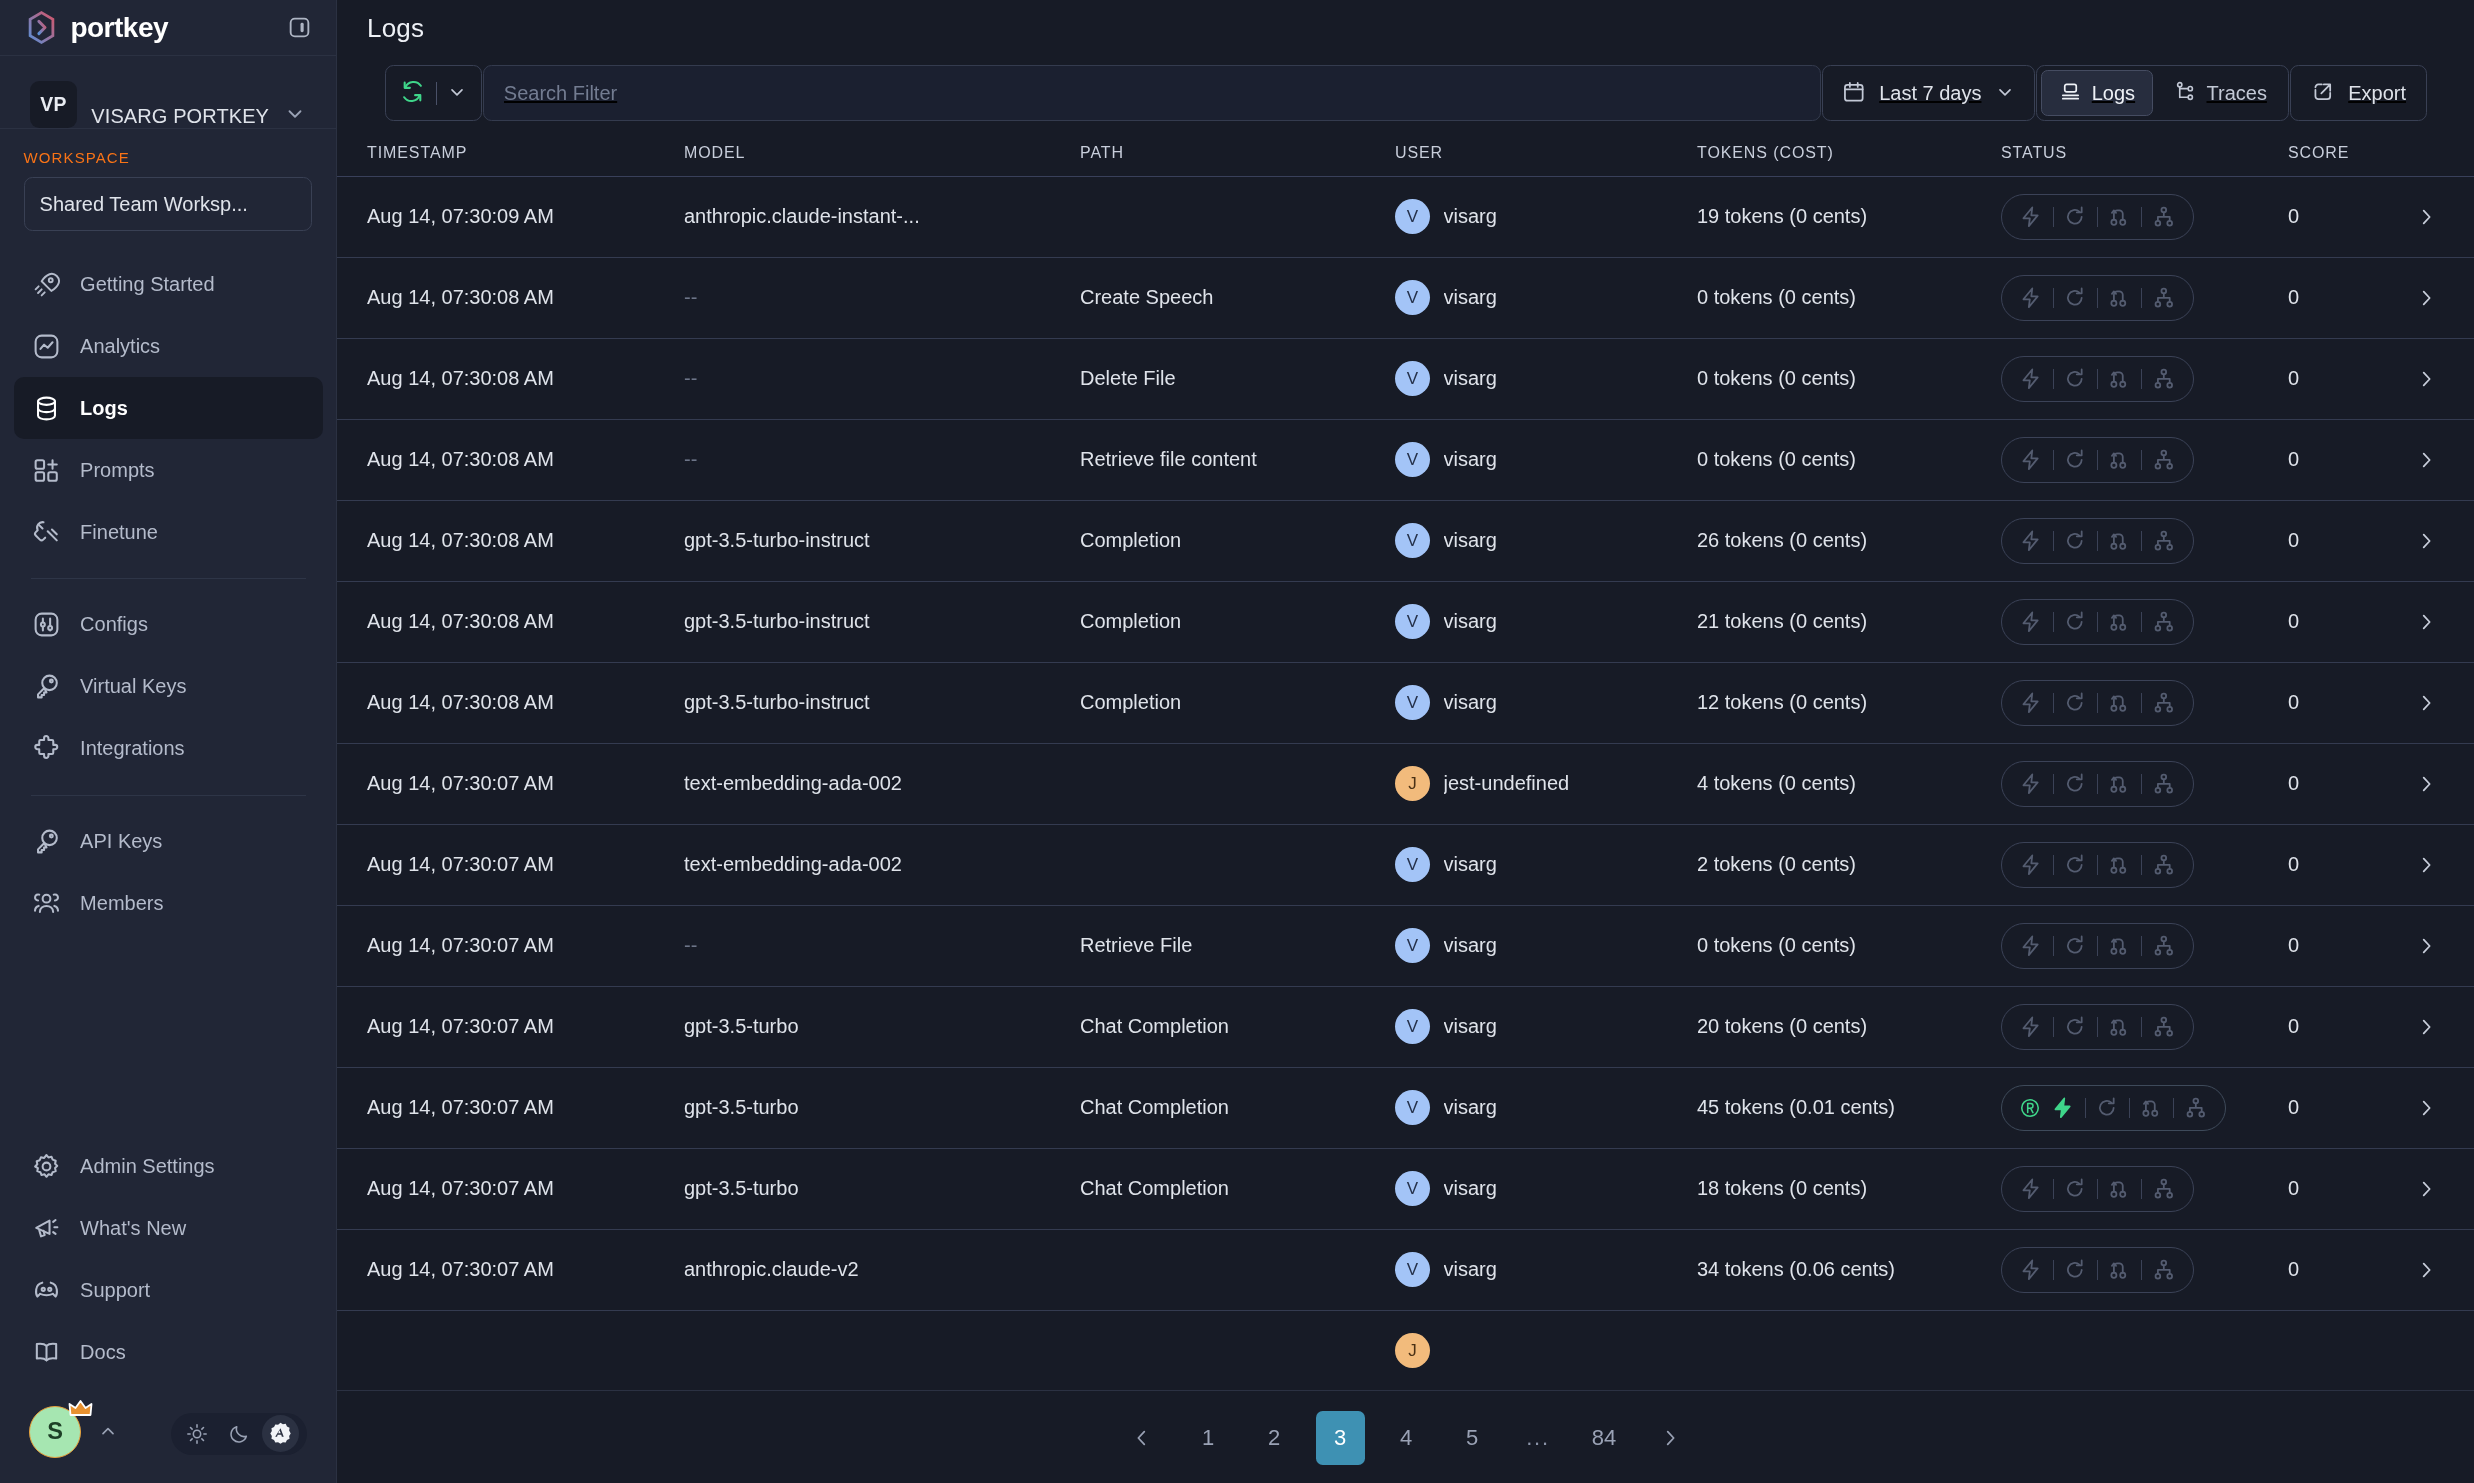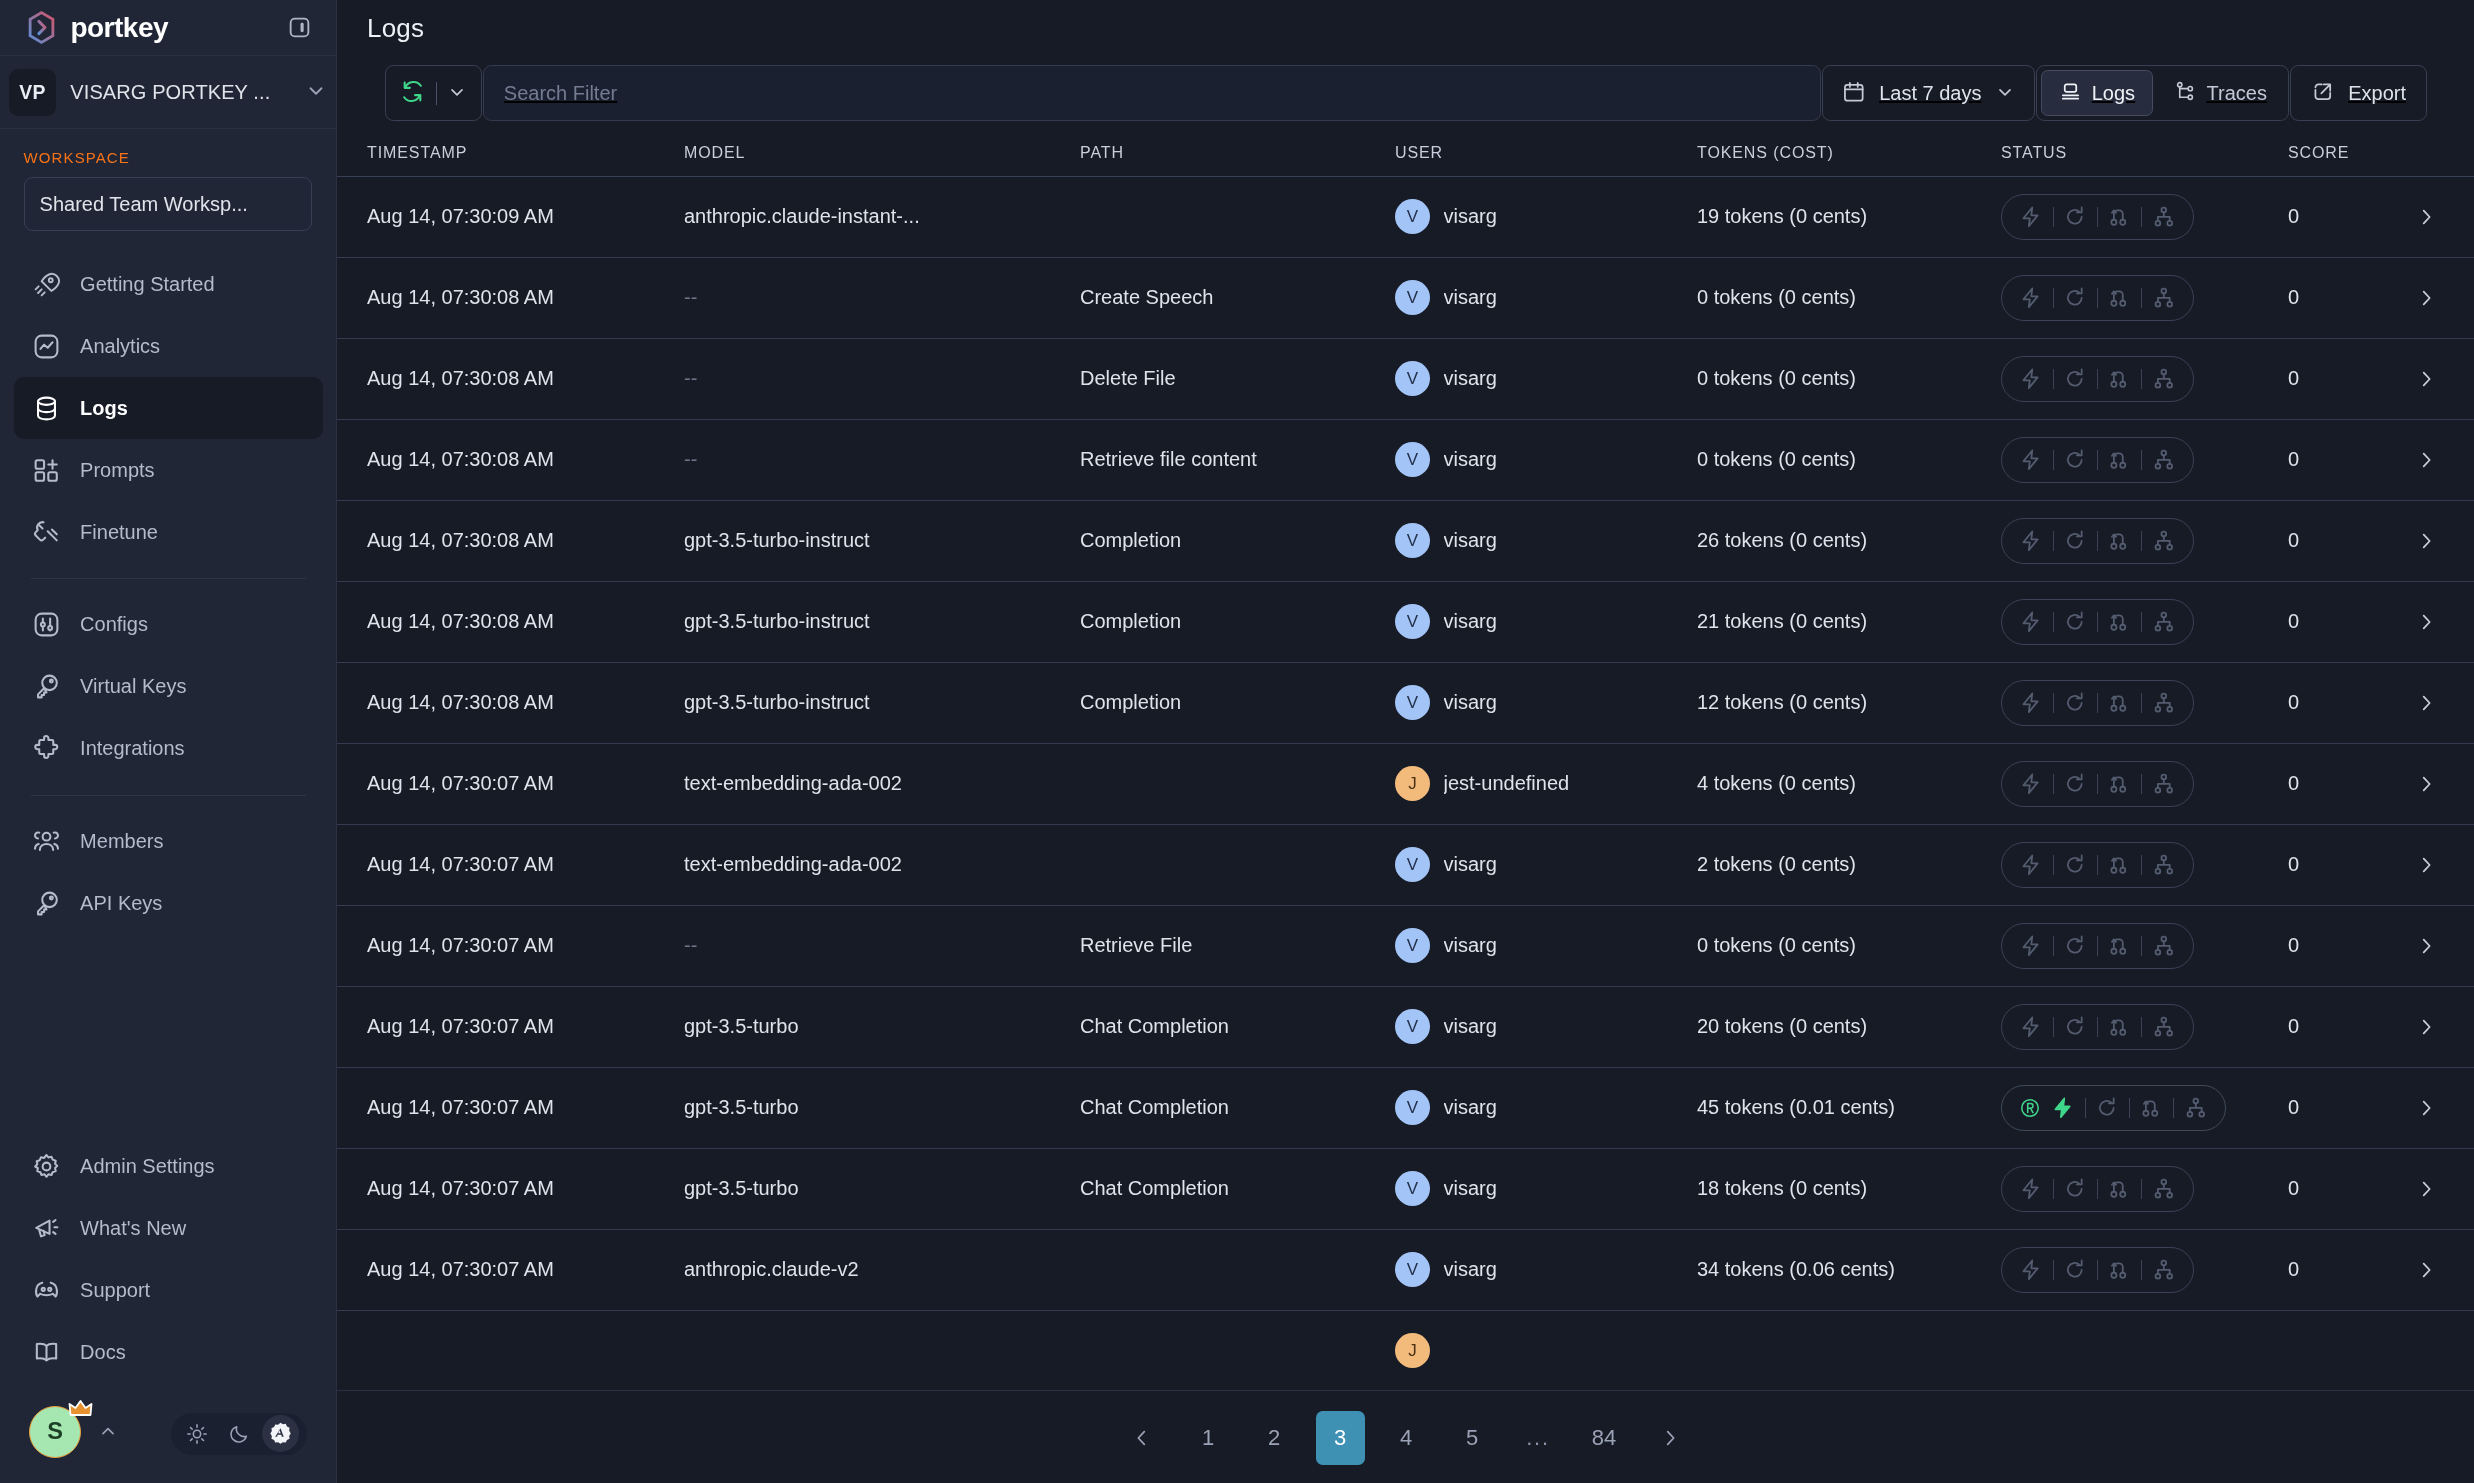--- a/index.html
+++ b/index.html
@@ -30,22 +30,22 @@
     font-size: 28px; font-weight: 700; color: #ffffff;
     letter-spacing: -0.5px;
   }
   .collapse-btn {
     margin-left: auto; width: 29px; height: 29px;
     display: flex; align-items: center; justify-content: center;
     cursor: pointer;
   }
 
   .sb-org {
-    height: 73px; display: flex; align-items: center;
-    padding: 0 9px; gap: 14.3px;
+    height: 73px; display: flex; align-items: flex-end;
+    padding: 0 30px; gap: 14.3px;
     border-bottom: 0.8px solid #2b3142;
     cursor: pointer;
   }
   .org-avatar {
     width: 47px; height: 47px; flex: 0 0 47px;
     border-radius: 9.3px; background: #171b26;
     display: flex; align-items: center; justify-content: center;
     color: #e9ecf2; font-size: 19.4px; font-weight: 700;
     letter-spacing: 0.3px;
   }
@@ -354,37 +354,37 @@
           </svg>
         </span>
         <span class="lbl">Integrations</span>
       </div>
 
       <div class="nav-sep"></div>
 
       <div class="nav-item">
         <span class="ic">
           <svg width="29" height="29" viewBox="0 0 24 24" fill="none" stroke="#b4bbcb" stroke-width="1.7" stroke-linecap="round" stroke-linejoin="round">
+            <circle cx="14.5" cy="9" r="6"></circle>
+            <circle cx="16" cy="7.5" r="1.2"></circle>
+            <path d="M10.2 13.3L5 18.5v2.5h3v-2h2v-2h2z"></path>
+          </svg>
+        </span>
+        <span class="lbl">API Keys</span>
+      </div>
+      <div class="nav-item">
+        <span class="ic">
+          <svg width="29" height="29" viewBox="0 0 24 24" fill="none" stroke="#b4bbcb" stroke-width="1.7" stroke-linecap="round" stroke-linejoin="round">
             <circle cx="12" cy="8" r="3.2"></circle>
             <path d="M6.5 19c0-3 2.5-5 5.5-5s5.5 2 5.5 5"></path>
             <path d="M5 9.5a2.5 2.5 0 1 1 1-4.8M19 9.5a2.5 2.5 0 1 0-1-4.8"></path>
             <path d="M2.5 18c0-2 1.3-3.5 3-4M21.5 18c0-2-1.3-3.5-3-4"></path>
           </svg>
         </span>
         <span class="lbl">Members</span>
-      </div>
-      <div class="nav-item">
-        <span class="ic">
-          <svg width="29" height="29" viewBox="0 0 24 24" fill="none" stroke="#b4bbcb" stroke-width="1.7" stroke-linecap="round" stroke-linejoin="round">
-            <circle cx="14.5" cy="9" r="6"></circle>
-            <circle cx="16" cy="7.5" r="1.2"></circle>
-            <path d="M10.2 13.3L5 18.5v2.5h3v-2h2v-2h2z"></path>
-          </svg>
-        </span>
-        <span class="lbl">API Keys</span>
       </div>
     </nav>
 
     <div class="sb-spacer"></div>
 
     <nav class="sb-bottom">
       <div class="nav-item">
         <span class="ic">
           <svg width="29" height="29" viewBox="0 0 24 24" fill="none" stroke="#b4bbcb" stroke-width="1.7" stroke-linecap="round" stroke-linejoin="round">
             <circle cx="12" cy="12" r="3.2"></circle>

